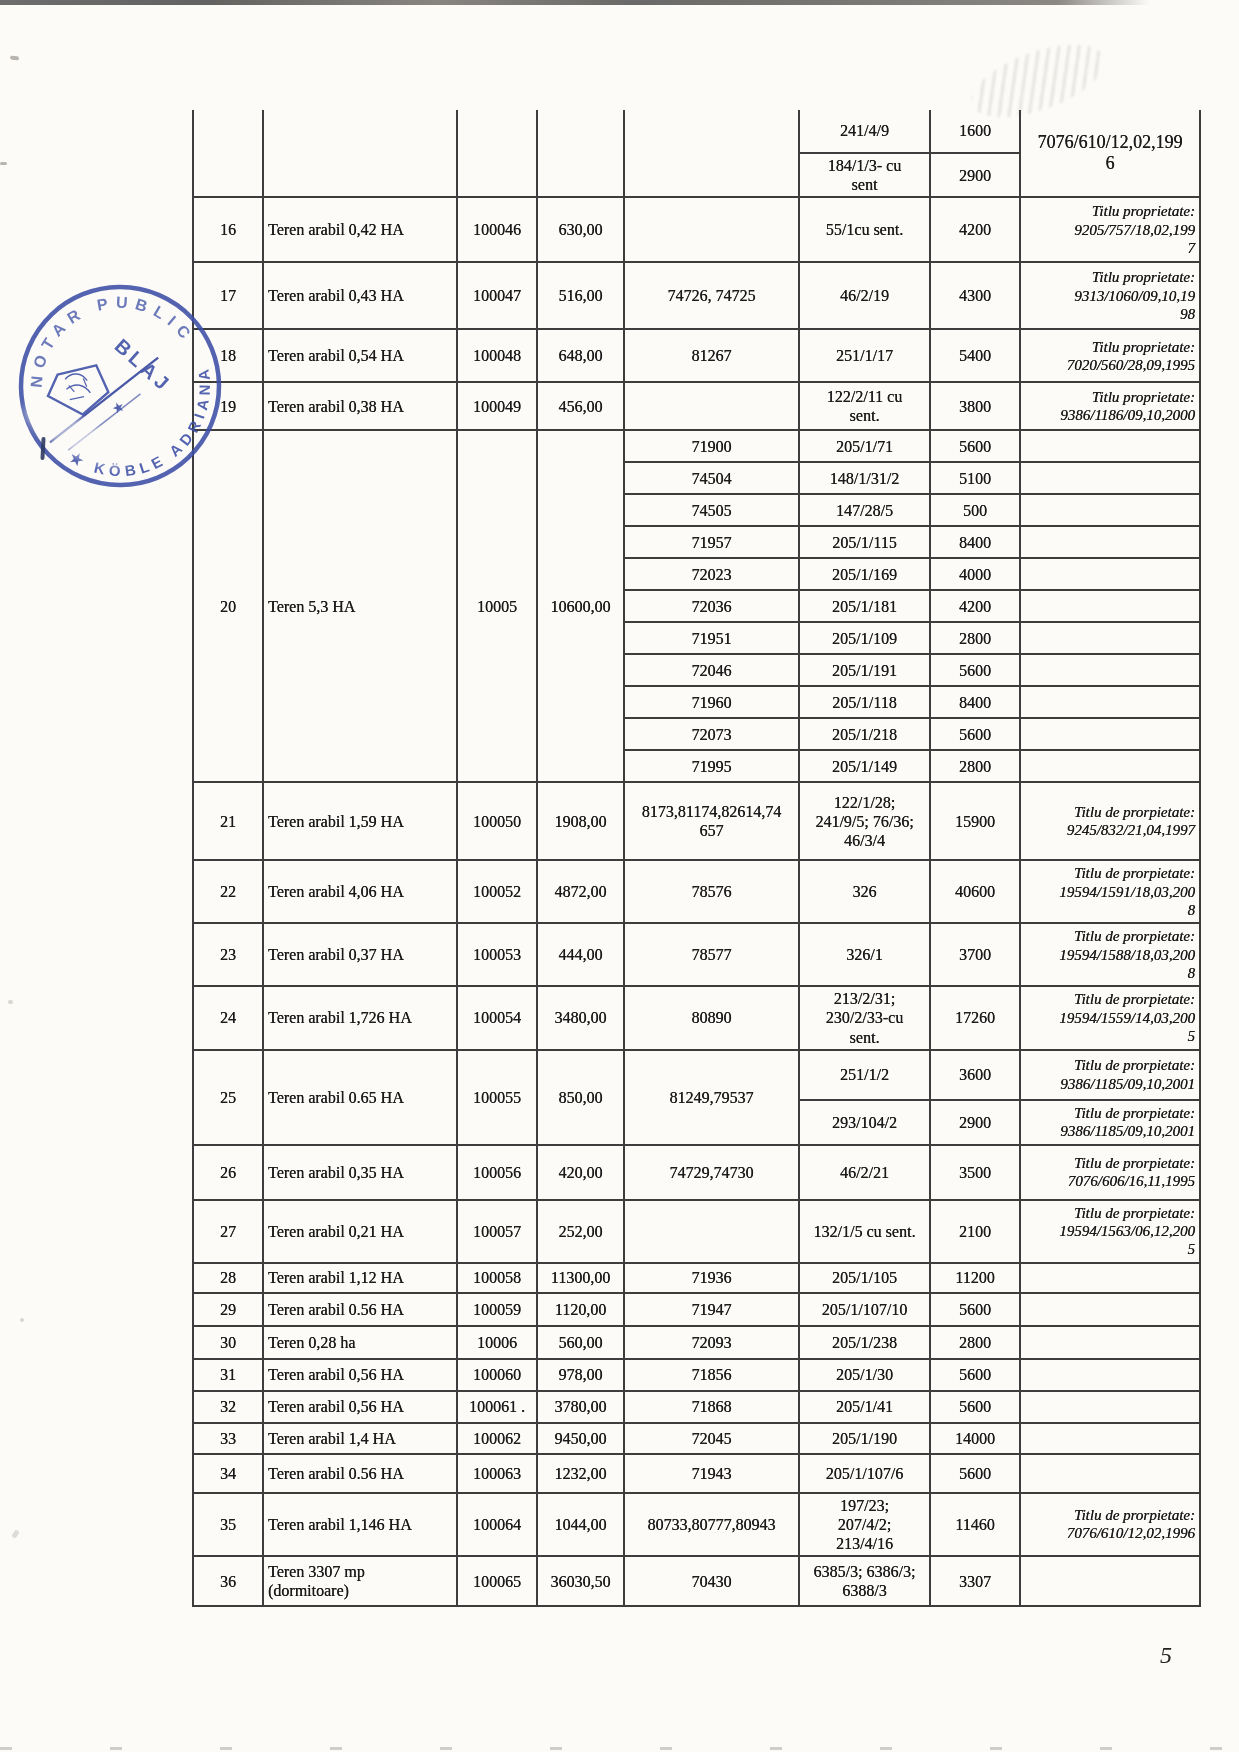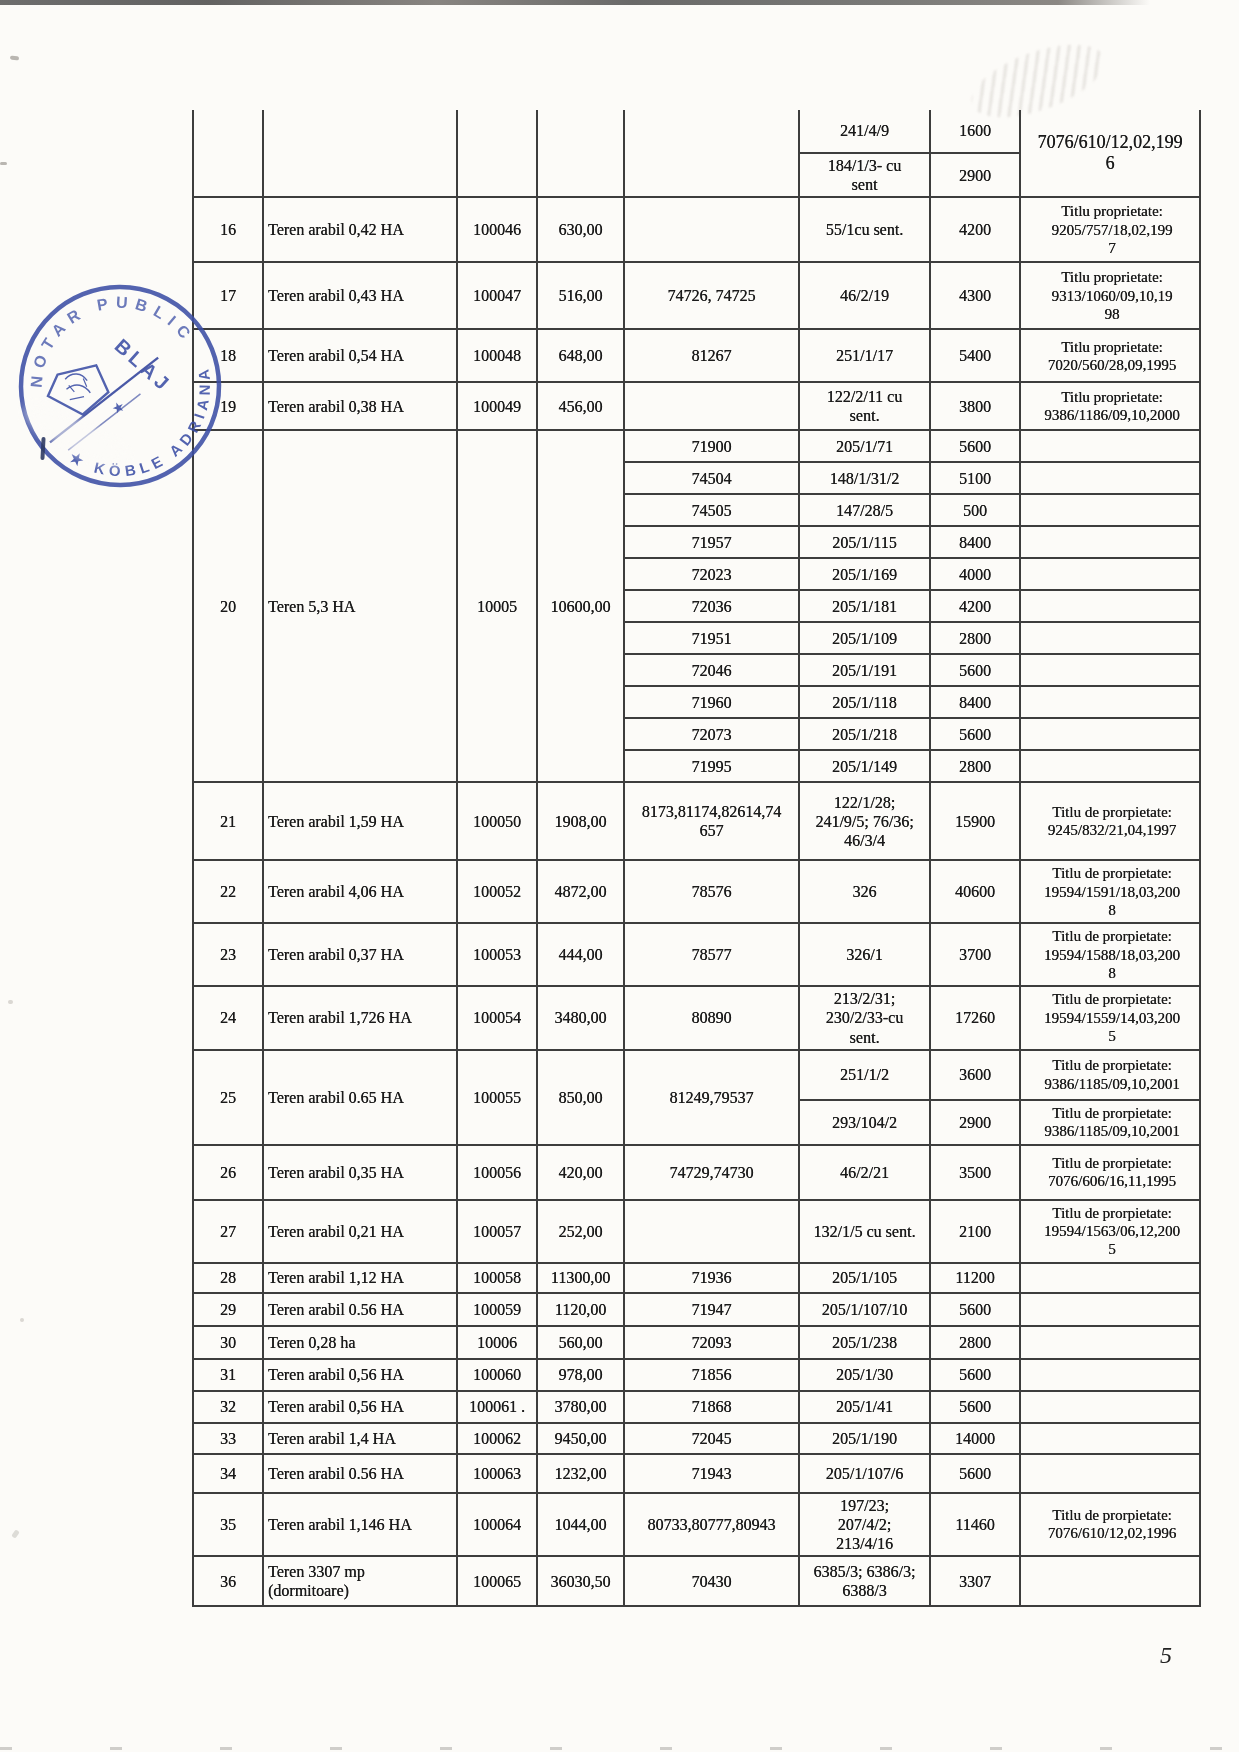--- a/index.html
+++ b/index.html
@@ -45,21 +45,21 @@
     padding:2px 5px;
     text-align:center;vertical-align:middle;
     font-size:16px;line-height:1.2;
     white-space:pre-line;
     text-shadow:.25px 0 0 currentColor;
     overflow:hidden;
   }
   .tbl tr.first > td{border-top:none;}
   .tbl td.name{text-align:left;padding-left:4px;}
   .tbl td.title{
-    text-align:center;font-size:15px;line-height:1.22;padding:3px 4px 3px 8px;
+    text-align:right;font-size:15px;line-height:1.22;padding:3px 4px 3px 8px;font-style:italic;
   }
   .tbl td.title-center{font-size:18px;}
   .t-line{display:block;}
   
   .stamp{position:absolute;left:16px;top:282px;width:208px;height:208px;}
   
   .pageno{
     position:absolute;left:1160px;top:1642px;
     font-size:24px;font-style:italic;color:#222;
   }

